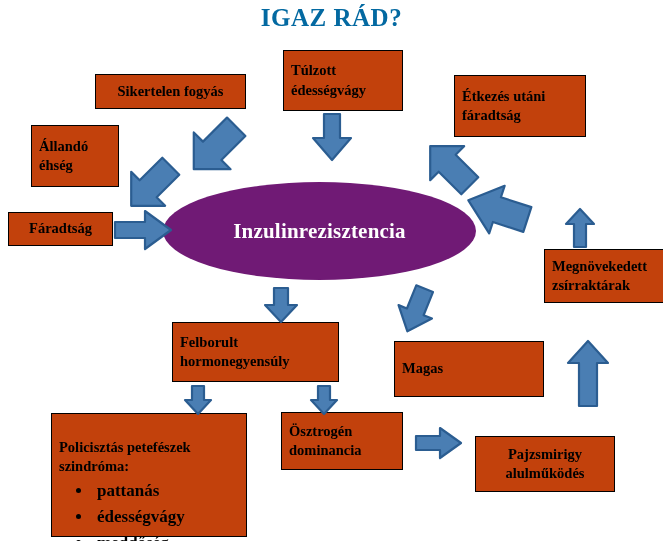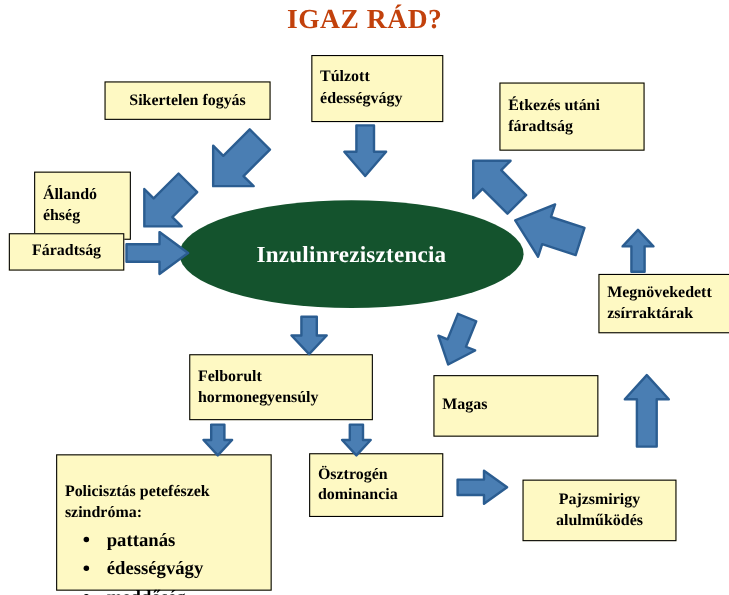--- a/index.html
+++ b/index.html
@@ -14,49 +14,49 @@
     background: #ffffff;
     overflow: hidden;
     font-family: "Liberation Serif", "DejaVu Serif", serif;
   }
   .title {
     position: absolute;
     left: 0;
     top: 4px;
     width: 663px;
     text-align: center;
-    color: #c2410c;
+    color: #0369a1;
     font-size: 25px;
     font-weight: bold;
     letter-spacing: 0.5px;
     font-family: "Liberation Serif", "DejaVu Serif", serif;
   }
   .box {
     position: absolute;
     box-sizing: border-box;
     border: 1.4px solid #000000;
-    background: #fef9c3;
+    background: #c2410c;
     color: #000000;
     font-weight: bold;
     font-size: 14.5px;
     line-height: 1.32;
     font-family: "Liberation Serif", "DejaVu Serif", serif;
     display: flex;
     flex-direction: column;
     justify-content: center;
     padding: 2px 7px;
   }
   .box.center { align-items: center; text-align: center; }
   .box.left   { align-items: flex-start; text-align: left; }
 
   .ellipse {
     position: absolute;
     box-sizing: border-box;
     border-radius: 50%;
-    background: #14532d;
+    background: #701a75;
     border: 2.5px solid #2b5party;
     display: flex;
     align-items: center;
     justify-content: center;
   }
   .ellipse-label {
     color: #ffffff;
     font-weight: bold;
     font-size: 21px;
     letter-spacing: 0.2px;
@@ -91,21 +91,21 @@
   <div class="box left" style="left:283px; top:50px; width:120px; height:61px;">
     <span>Túlzott</span>
     <span>édességvágy</span>
   </div>
 
   <div class="box left" style="left:454px; top:75px; width:132px; height:62px;">
     <span>Étkezés utáni</span>
     <span>fáradtság</span>
   </div>
 
-  <div class="box left" style="left:31px; top:125px; width:88px; height:62px;margin-top:31px;">
+  <div class="box left" style="left:31px; top:125px; width:88px; height:62px;">
     <span>Állandó</span>
     <span>éhség</span>
   </div>
 
   <div class="box center" style="left:8px; top:212px; width:105px; height:34px;">
     <span>Fáradtság</span>
   </div>
 
 
   <div class="box left" style="left:508px; top:249px; width:148px; height:54px;margin-left:36px;">

